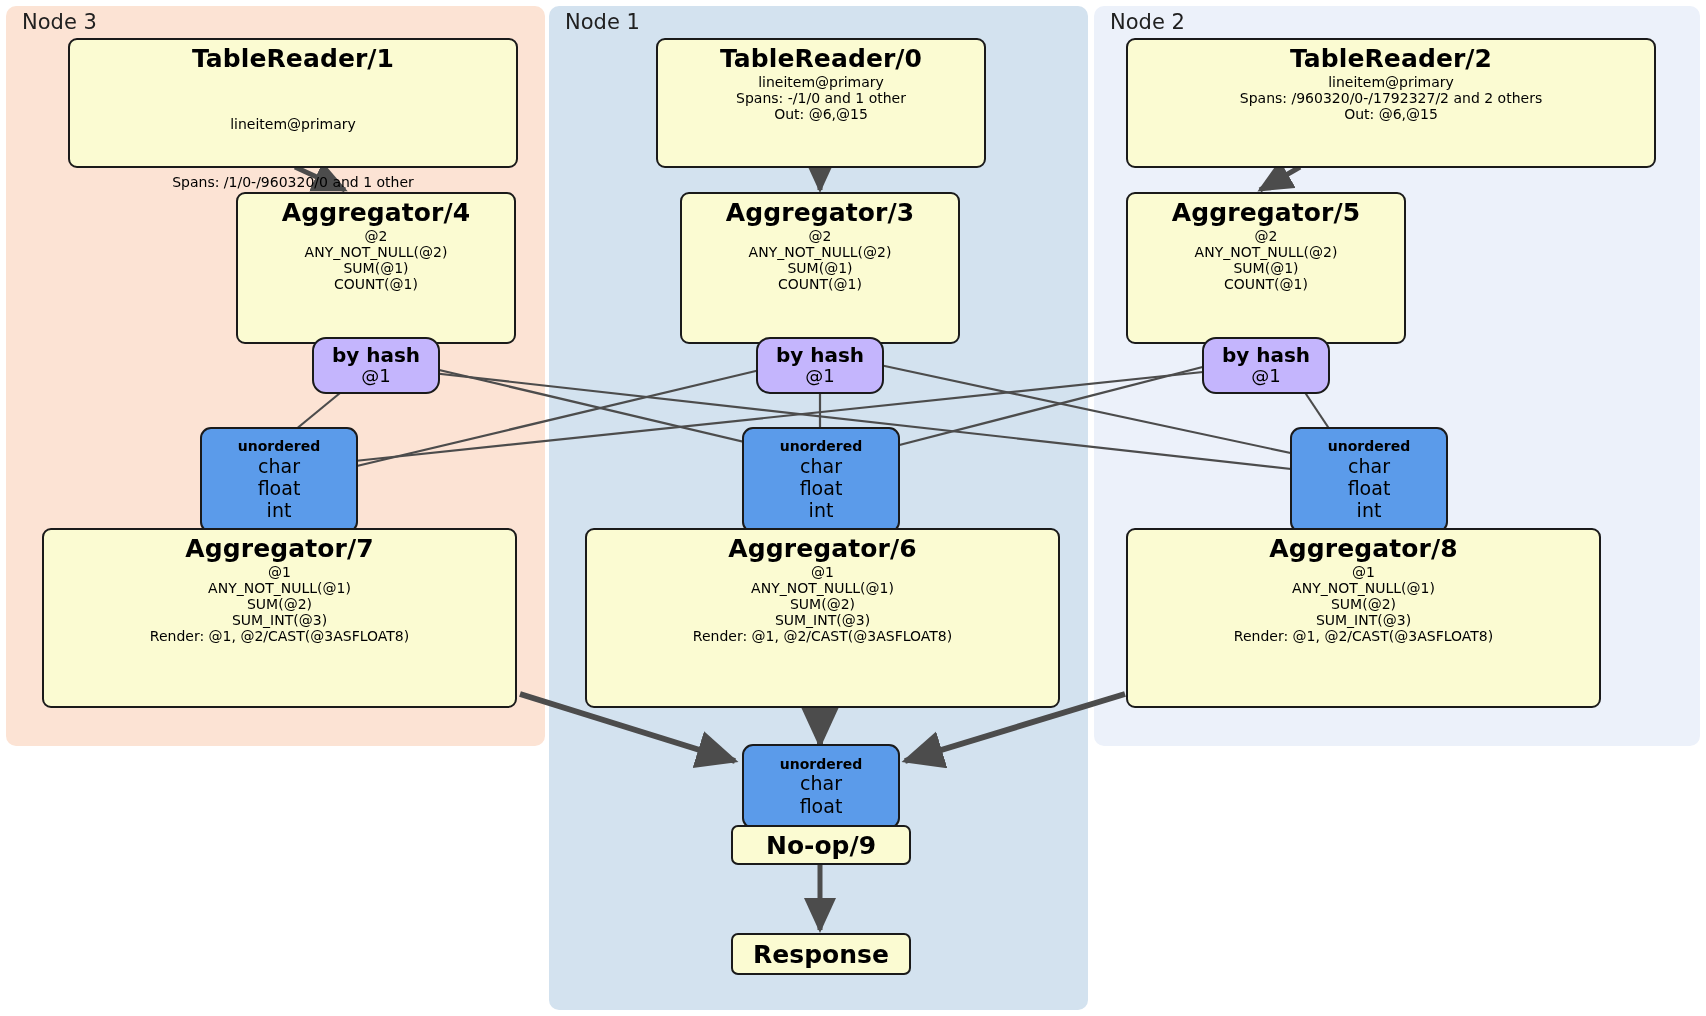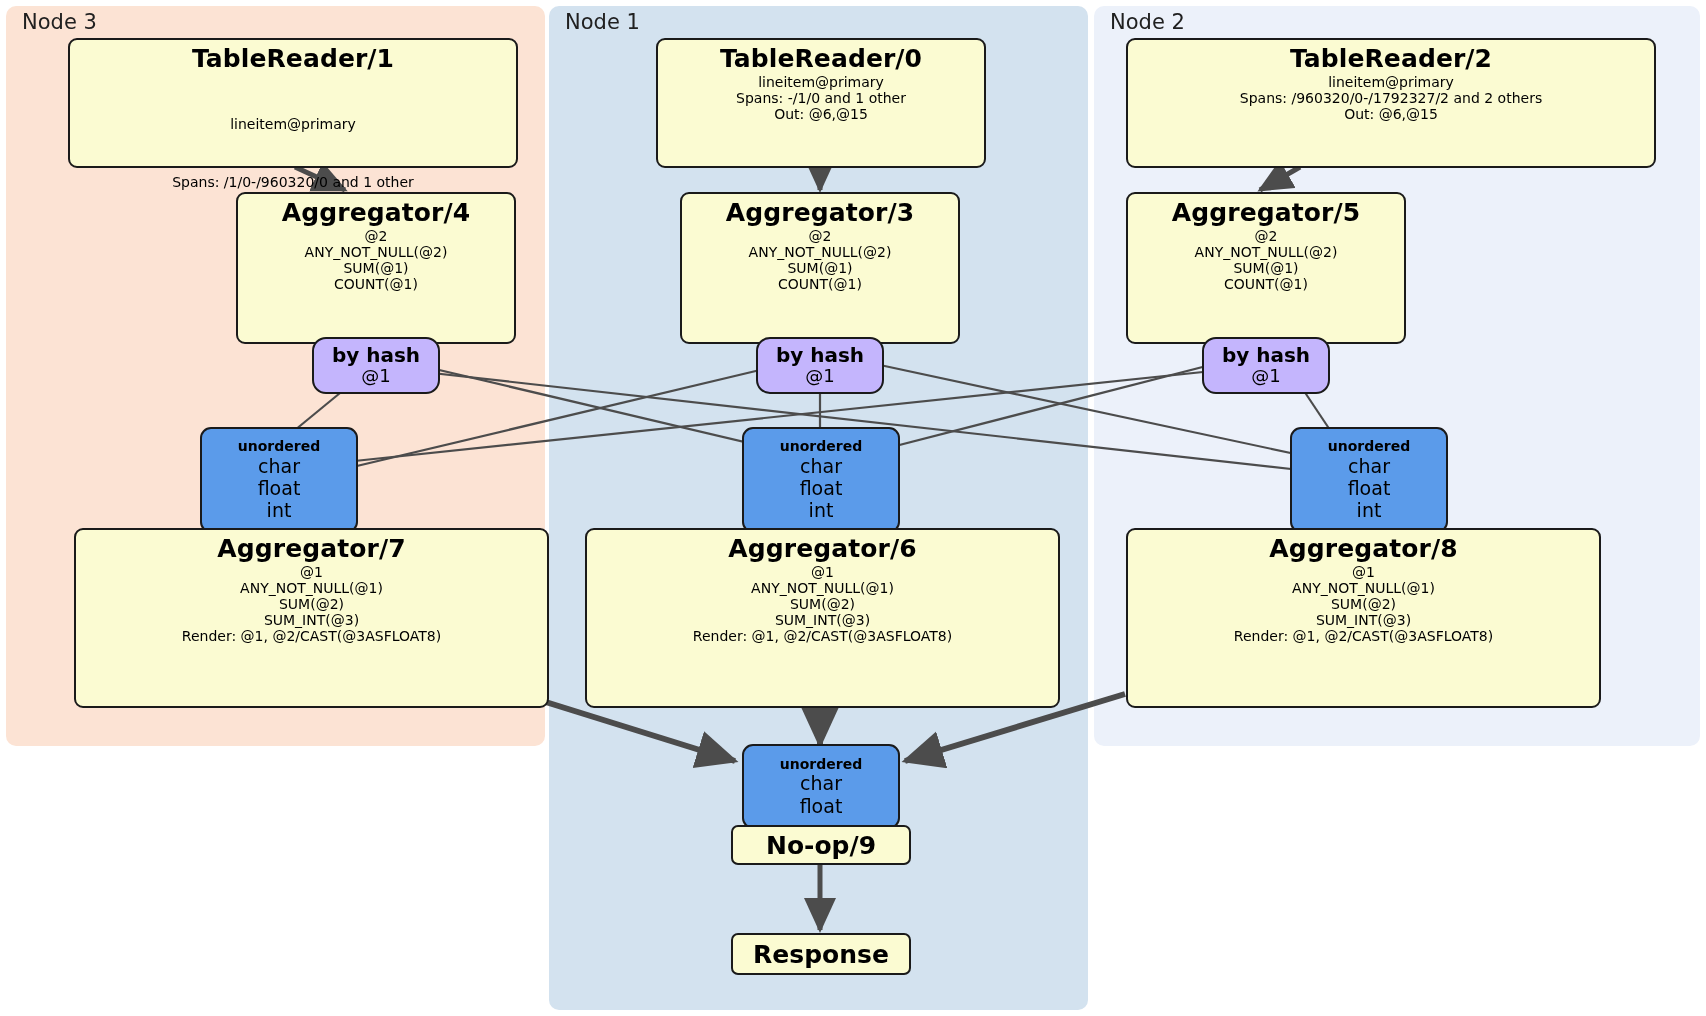--- a/index.html
+++ b/index.html
@@ -166,21 +166,21 @@
     <div class="ln">int</div>
   </div>
 
   <div class="unord z2" style="left:1290px;top:427px;width:158px;height:106px;">
     <div class="title">unordered</div>
     <div class="ln">char</div>
     <div class="ln">float</div>
     <div class="ln">int</div>
   </div>
 
-  <div class="proc z3" style="left:42px;top:528px;width:475px;height:180px;margin-left:32px;">
+  <div class="proc z3" style="left:42px;top:528px;width:475px;height:180px;">
     <div class="title">Aggregator/7</div>
     <div class="ln">@1</div>
     <div class="ln">ANY_NOT_NULL(@1)</div>
     <div class="ln">SUM(@2)</div>
     <div class="ln">SUM_INT(@3)</div>
     <div class="ln">Render: @1, @2/CAST(@3ASFLOAT8)</div>
   </div>
 
   <div class="proc z3" style="left:585px;top:528px;width:475px;height:180px;">
     <div class="title">Aggregator/6</div>

